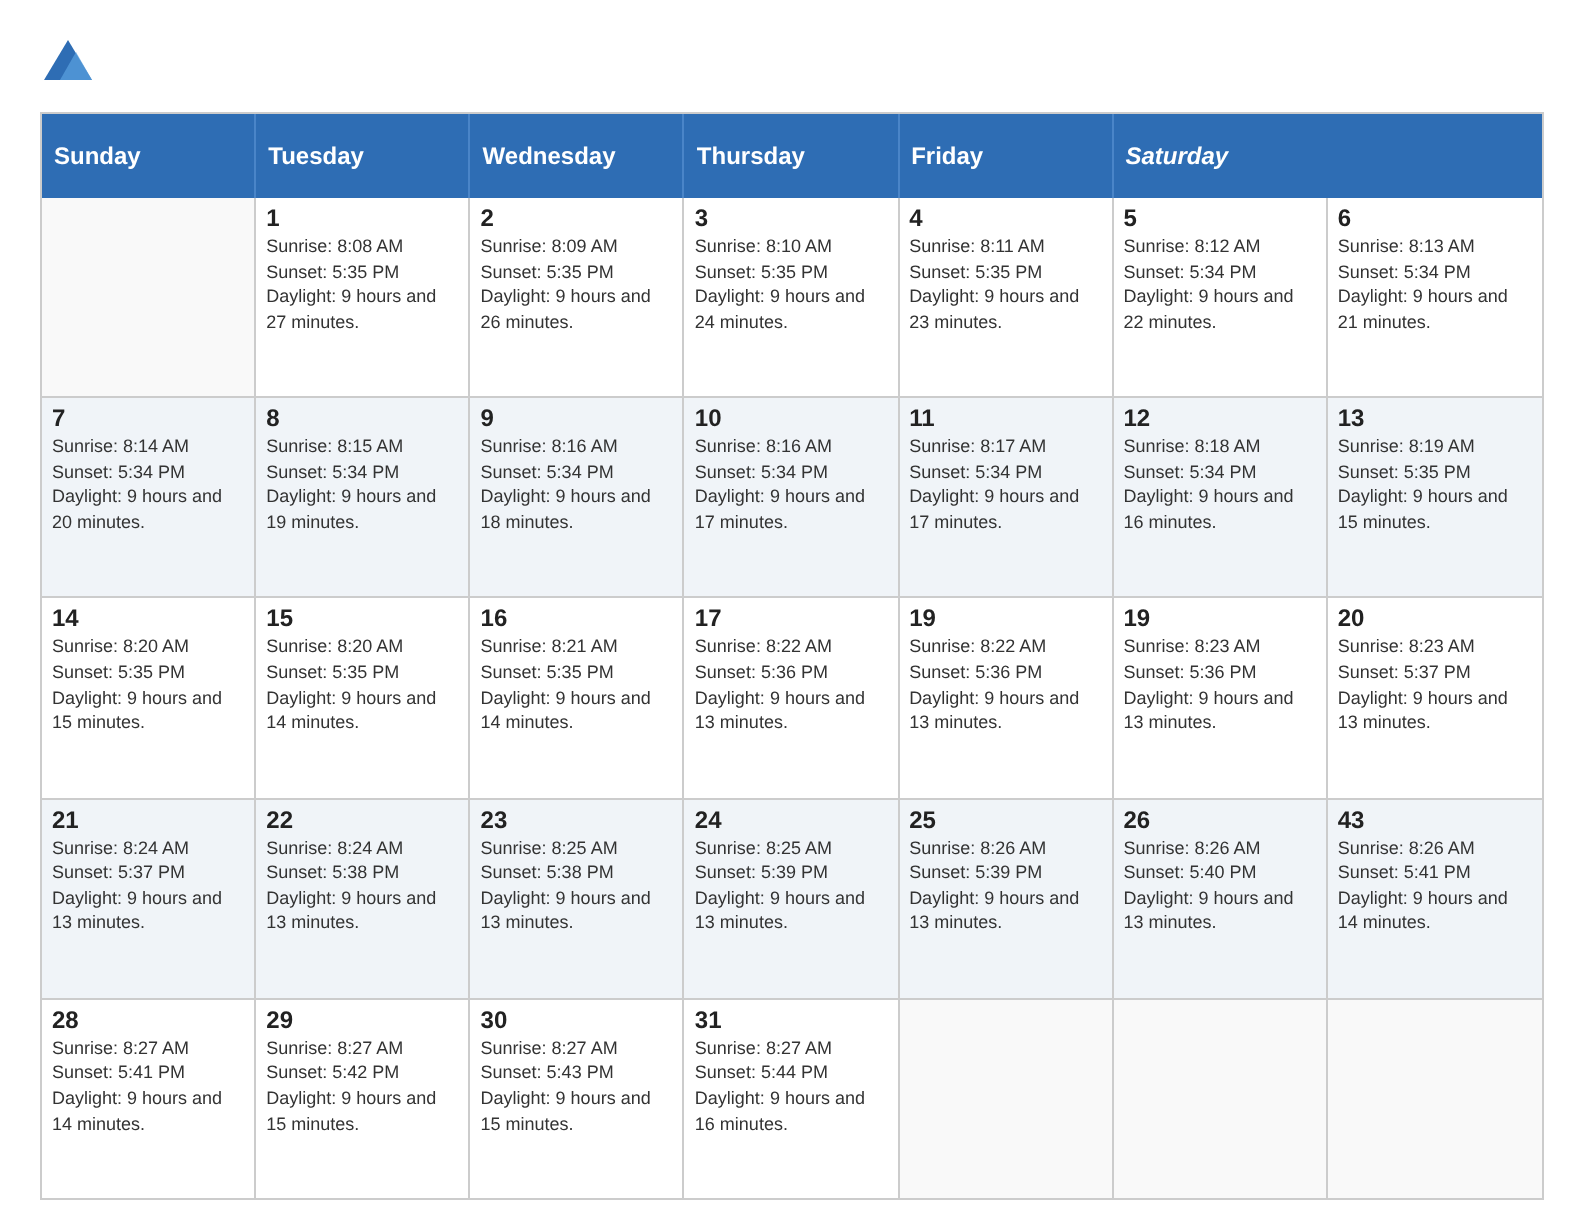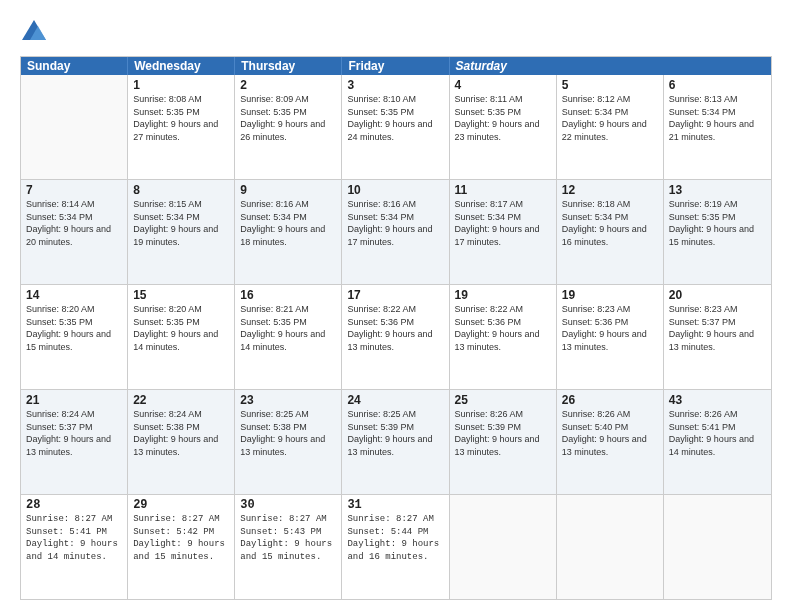--- a/index.html
+++ b/index.html
@@ -68,37 +68,37 @@
     }
     .cal-header {
       display: grid;
       grid-template-columns: repeat(7, 1fr);
       background: #2e6db4;
     }
     .cal-header-cell {
       color: #fff;
       font-size: 12px;
       font-weight: bold;
-      padding: 2px 6px;
+      padding: 14px 6px;
       text-align: left;
       border-right: 1px solid #4a85c8;
     }
     .cal-header-cell:last-child { border-right: none; font-style: italic; }
     .cal-body {
       display: flex;
       flex-direction: column;
       flex: 1;
     }
     .cal-row {
       display: grid;
       grid-template-columns: repeat(7, 1fr);
       flex: 1;
       border-bottom: 1px solid #ccc;
     }
-    .cal-row:last-child { border-bottom: none; font-family: Liberation Mono, monospace; }
+    .cal-row:last-child { border-bottom: none; }
     .cal-cell {
       border-right: 1px solid #ccc;
       padding: 3px 5px;
       font-size: 9.5px;
       color: #333;
       vertical-align: top;
       min-height: 0;
     }
     .cal-cell:last-child { border-right: none; }
     .cal-cell.empty { background: #f9f9f9; }
@@ -134,20 +134,21 @@
     </div>
     <div class="title-block">
       <div class="month-title"></div>
       <div class="location-title"></div>
     </div>
   </div>
 
   <div class="calendar">
     <div class="cal-header">
     <div class="cal-header-cell">Sunday</div>
+        <div class="cal-header-cell">Tuesday</div>
         <div class="cal-header-cell">Wednesday</div>
         <div class="cal-header-cell">Thursday</div>
         <div class="cal-header-cell">Friday</div>
         <div class="cal-header-cell">Saturday</div>
       </div>
     <div class="cal-body">
     <div class="cal-row">
           <div class="cal-cell empty"></div>
           <div class="cal-cell">
             <div class="cell-day">1</div>

